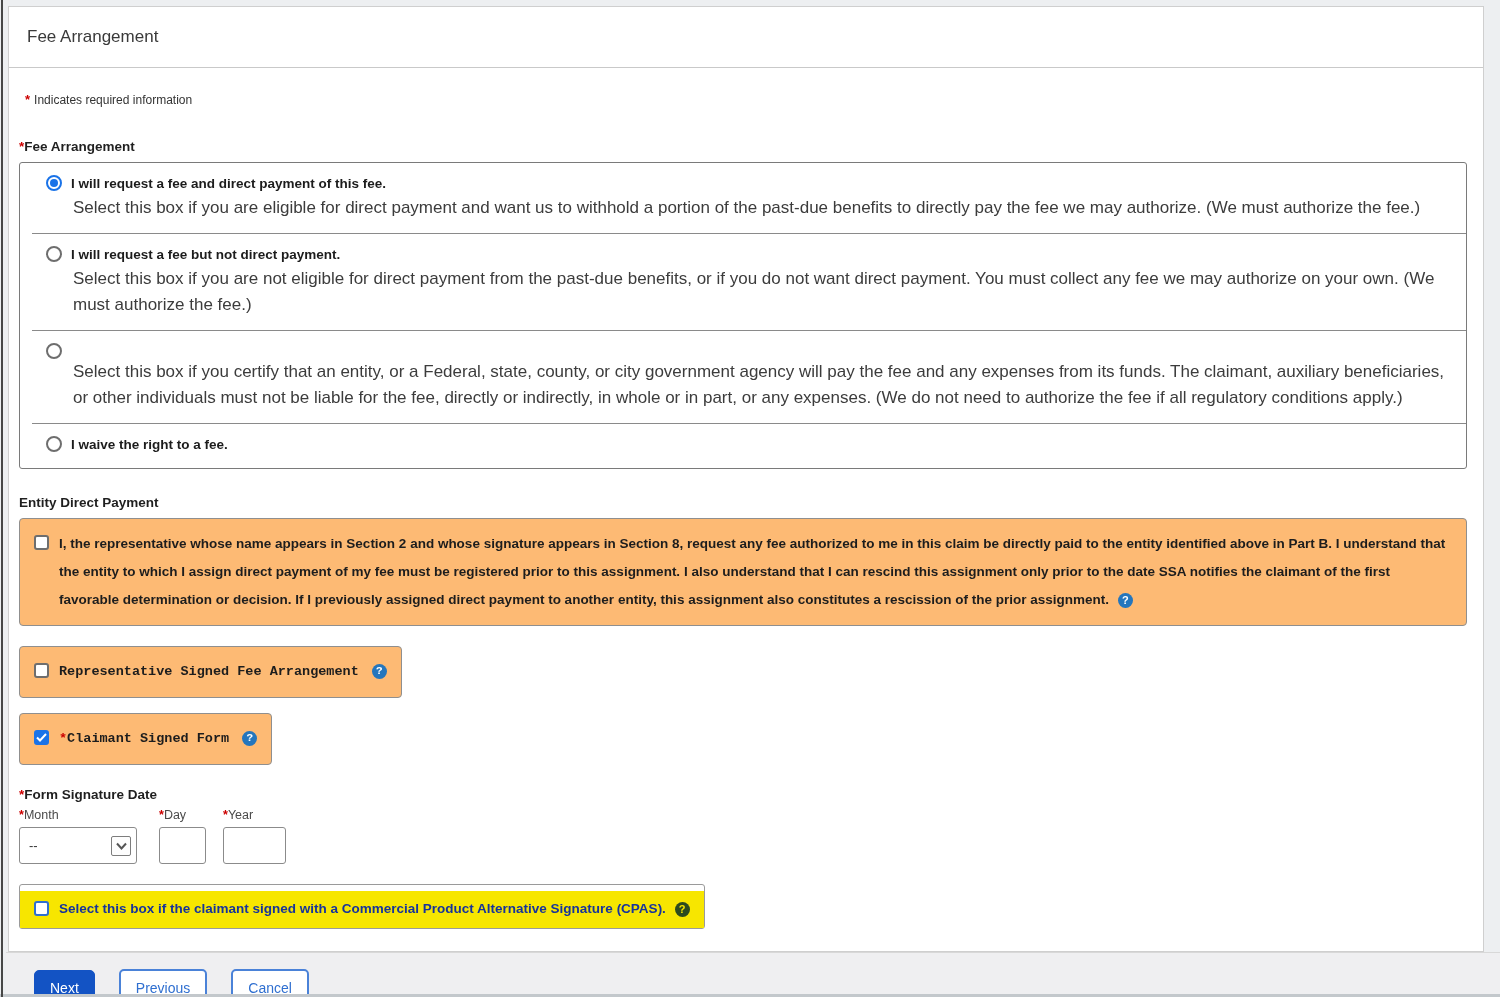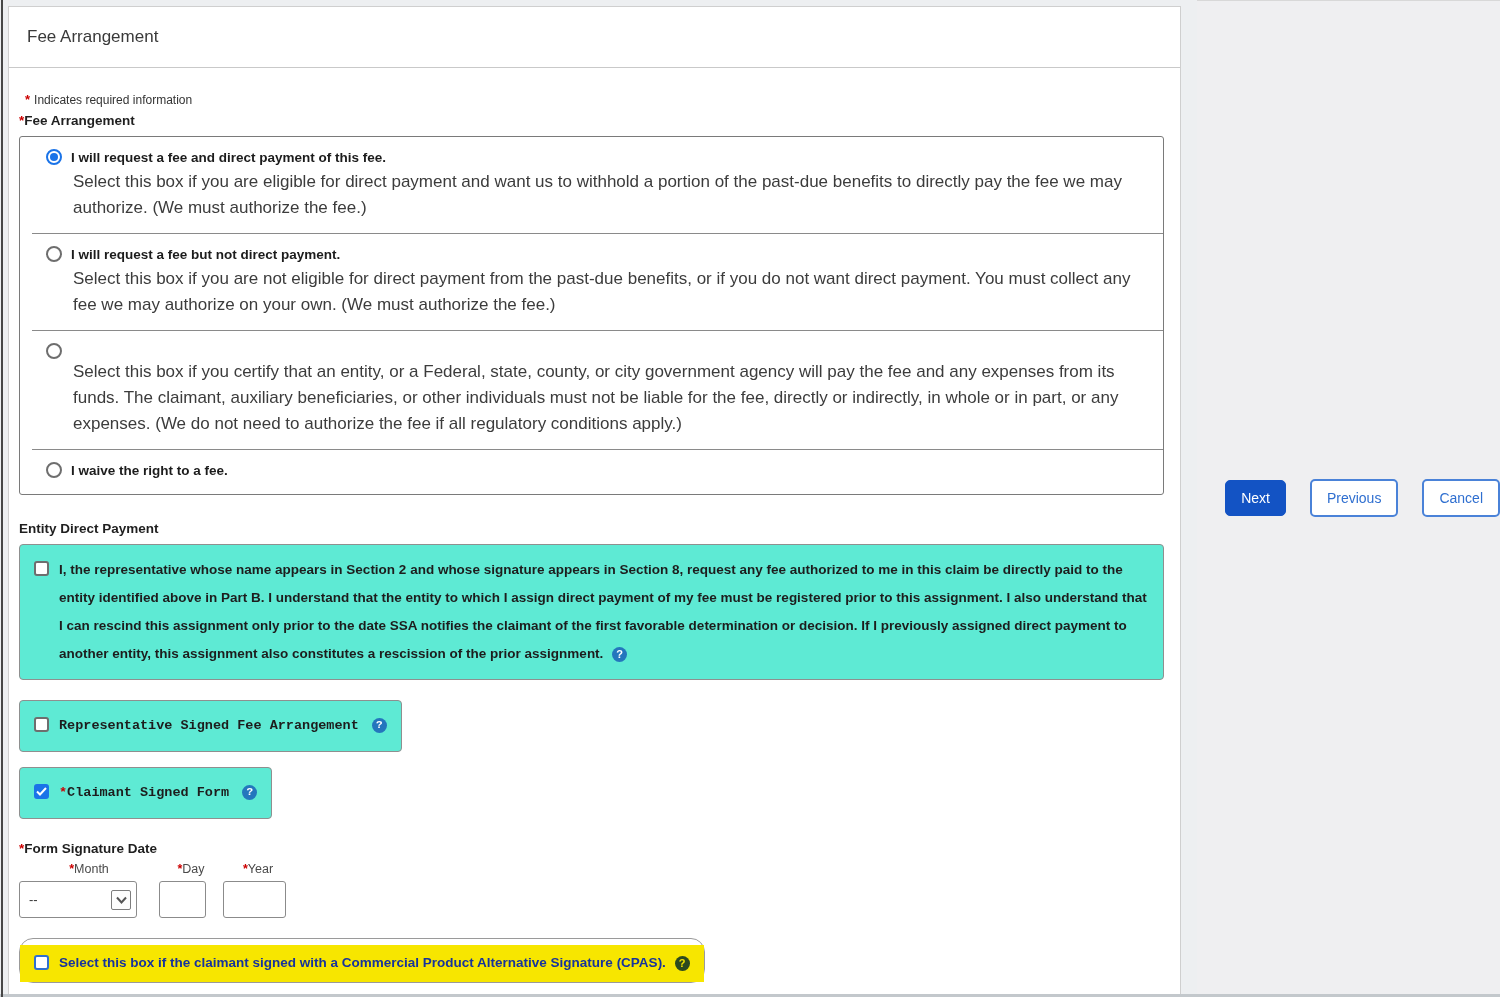--- a/index.html
+++ b/index.html
@@ -4,41 +4,41 @@
 <style>
   * { margin:0; padding:0; box-sizing:border-box; }
   html,body { width:1500px; height:997px; overflow:hidden; }
   body {
     font-family:"Liberation Sans","DejaVu Sans",sans-serif;
     background:#edeff1;
     color:#2b2b2b;
     position:relative;
   }
   .left-edge { position:absolute; left:1px; top:0; width:2px; height:997px; background:#474747; z-index:10; }
-  .page { display:flex; flex-direction:row; height:997px; padding-left:6px; }
+  .page { display:flex; flex-direction:column; height:997px; padding-left:6px; }
 
   .card {
     margin:6px 16px 0 2px;
     background:#fff;
     border:1px solid #cfcfcf;
     flex:1 1 auto;
   }
   .card-header {
     padding:20px 18px;
     font-size:17px;
     color:#3a3a3a;
     border-bottom:1px solid #c9c9c9;
   }
   .content { padding:0 16px 22px 10px; }
 
   .req { color:#cc0000; font-weight:bold; }
   .required-note { margin-top:24px; font-size:12px; color:#333; padding-left:6px; }
   .required-note .req { font-size:13px; margin-right:4px; }
 
-  .section-label { margin-top:6px; font-size:13.5px; font-weight:bold; color:#1f1f1f; }
+  .section-label { margin-top:32px; font-size:13.5px; font-weight:bold; color:#1f1f1f; }
 
   
   .radio-box { margin-top:8px; border:1px solid #7a7a7a; border-radius:3px; background:#fff;padding-left:12px; }
   .radio-row { padding:10px 14px 12px 14px; border-bottom:1px solid #8a8a8a; }
   .radio-row:last-child { border-bottom:none; }
   .radio-line { display:flex; align-items:flex-start; line-height:22px; }
   .radio-title { font-size:13.5px; font-weight:bold; color:#1c1c1c; }
   .radio-desc { margin-left:27px; font-size:17px; color:#3c3c3c; line-height:26px; }
 
   .radio {
@@ -47,21 +47,21 @@
     margin-right:9px; margin-top:2px; flex:0 0 auto;
     display:inline-flex; align-items:center; justify-content:center;
     cursor:pointer;
   }
   .radio.selected { border-color:#1a73e8; }
   .radio.selected::after { content:""; width:8px; height:8px; border-radius:50%; background:#1a73e8; }
 
   
   .yellow-box {
     margin-top:8px;
-    background:#5eead4;
+    background:#fdba74;
     border:1px solid #8f8f8f;
     border-radius:4px;
     padding:11px 14px;
   }
   .inline-box { display:inline-block; margin-top:20px;font-family:Liberation Mono, monospace; }
   .cb-line { display:flex; align-items:flex-start; }
   .cb-text { font-size:13.5px; font-weight:bold; color:#1d1d1d; line-height:28px; }
 
   .checkbox {
     width:15px; height:15px; border:2px solid #6e6e6e; border-radius:3px;
@@ -74,21 +74,21 @@
   .help {
     display:inline-flex; width:15px; height:15px; border-radius:50%;
     background:#2476bd; color:#fff; font-size:11px; font-weight:bold;
     align-items:center; justify-content:center; vertical-align:middle;
     margin-left:5px; cursor:pointer; line-height:1;
   }
   .help.dark { background:#2c4a1e; color:#f4e400; }
 
   
   .date-heading { margin-top:22px; font-size:13.5px; font-weight:bold; color:#1f1f1f; }
-  .date-labels { display:flex; margin-top:6px; font-size:12.5px; color:#4a4a4a;text-align:center; }
+  .date-labels { display:flex; margin-top:6px; font-size:12.5px; color:#4a4a4a; }
   .date-inputs { display:flex; margin-top:5px; align-items:center; }
   .lbl-month { width:140px; }
   .lbl-day { width:64px; }
   .lbl-year { width:70px; }
   .select {
     width:118px; height:37px; border:1px solid #8b8b8b; border-radius:3px;
     display:flex; align-items:center; justify-content:space-between;
     padding:0 5px 0 9px; font-size:13px; color:#333; background:#fff; cursor:pointer;
     margin-right:22px;
   }
@@ -96,21 +96,21 @@
     width:20px; height:20px; border:1px solid #7d7d7d; border-radius:2px;
     display:flex; align-items:center; justify-content:center; background:#fdfdfd;
   }
   .ti { height:37px; border:1px solid #8b8b8b; border-radius:3px; font-size:13px; padding:0 6px; background:#fff; }
   .ti.day { width:47px; margin-right:17px; }
   .ti.year { width:63px; }
 
   
   .cpas-box {
     margin-top:20px; display:inline-block;
-    border:1px solid #9a9a9a; border-radius:14px; background:#fff;
+    border:1px solid #9a9a9a; border-radius:3px; background:#fff;
     padding:6px 0 0 0;
   }
   .cpas-inner { background:#f7e600; padding:7px 14px 8px 14px; display:flex; align-items:flex-start; }
   .cpas-text { font-size:13.5px; font-weight:bold; color:#16339c; line-height:22px; }
   .cpas-inner .checkbox { margin-top:3px; }
 
   
   .footer {
     flex:0 0 auto;
     background:#efeff1;

